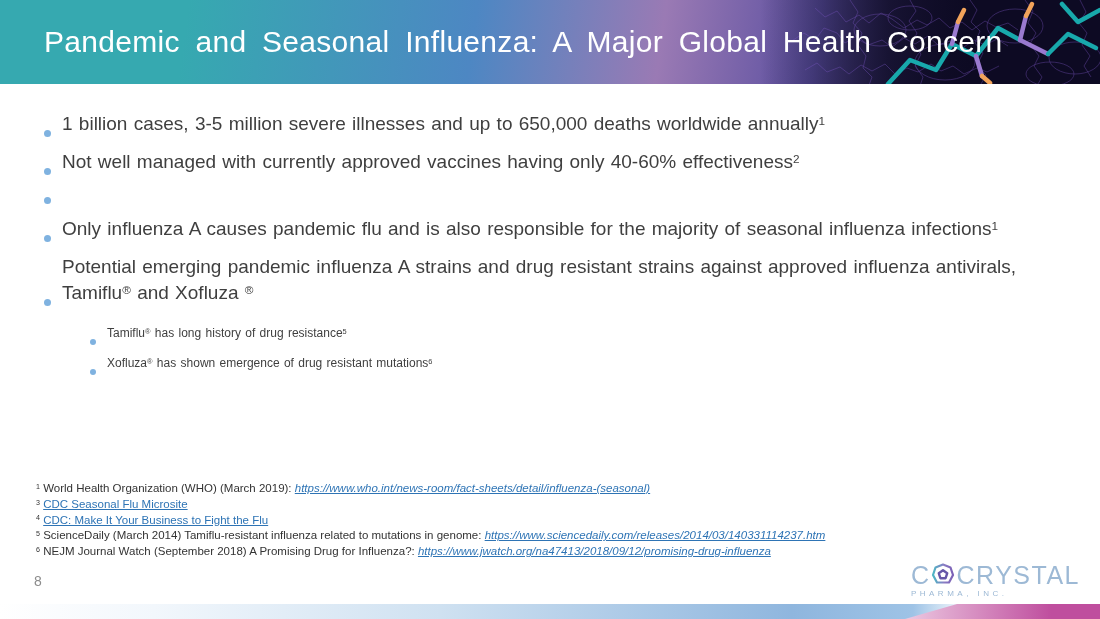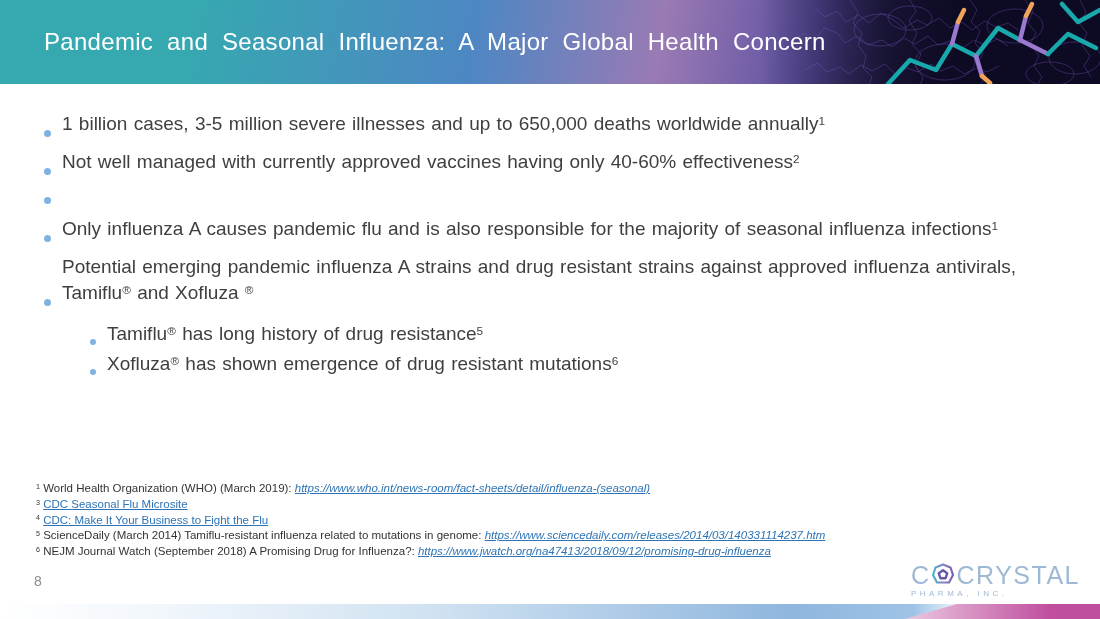--- a/index.html
+++ b/index.html
@@ -6,31 +6,31 @@
   .slide{position:relative;width:1100px;height:619px;background:#fff;overflow:hidden;
          font-family:"Liberation Sans",sans-serif;}
 
   
   .header{position:absolute;top:0;left:0;width:1100px;height:84px;
     background:linear-gradient(98deg,
       var(--header-teal) 0%, var(--header-teal) 17%,
       var(--header-blue) 43%, var(--header-mauve) 60%,
       var(--header-purple) 74%, var(--header-dark) 90%);}
   .title{position:absolute;left:44px;top:50%;transform:translateY(-50%);
-    margin:0;color:#fff;font-size:24px;font-weight:400;letter-spacing:.3px;
+    margin:0;color:#fff;font-size:30px;font-weight:400;letter-spacing:.3px;
     word-spacing:7px;white-space:nowrap;z-index:3;}
   .molecule{position:absolute;top:0;right:0;height:84px;width:340px;z-index:2;}
 
   
   .content{position:absolute;top:111px;left:44px;width:990px;}
   .bullet{display:flex;align-items:flex-end;margin:0 0 12px 0;
     color:var(--body-text);font-size:19px;line-height:26px;word-spacing:1px;}
   .bullet .dot{flex:none;width:7px;height:7px;border-radius:50%;
     background:var(--bullet-dot);margin:10px 11px 0 0;}
-  .bullet.level2{margin-left:46px;font-size:19px;line-height:23px;margin-bottom:7px;}
+  .bullet.level2{margin-left:46px;font-size:12px;line-height:23px;margin-bottom:7px;}
   .bullet.level2 .dot{width:6px;height:6px;margin-top:9px;}
   .bullet.level1 + .bullet.level2{margin-top:16px;}
   sup{font-size:62%;line-height:0;position:relative;vertical-align:baseline;top:-0.45em;}
 
   
   .footnotes{position:absolute;left:36px;top:481px;width:1040px;
     color:var(--footnote-text);font-size:11.5px;line-height:15.8px;}
   .footnote{white-space:nowrap;}
   .link{color:var(--link-blue);text-decoration:underline;cursor:pointer;text-align:right;}
   .link.italic{font-style:italic;}

